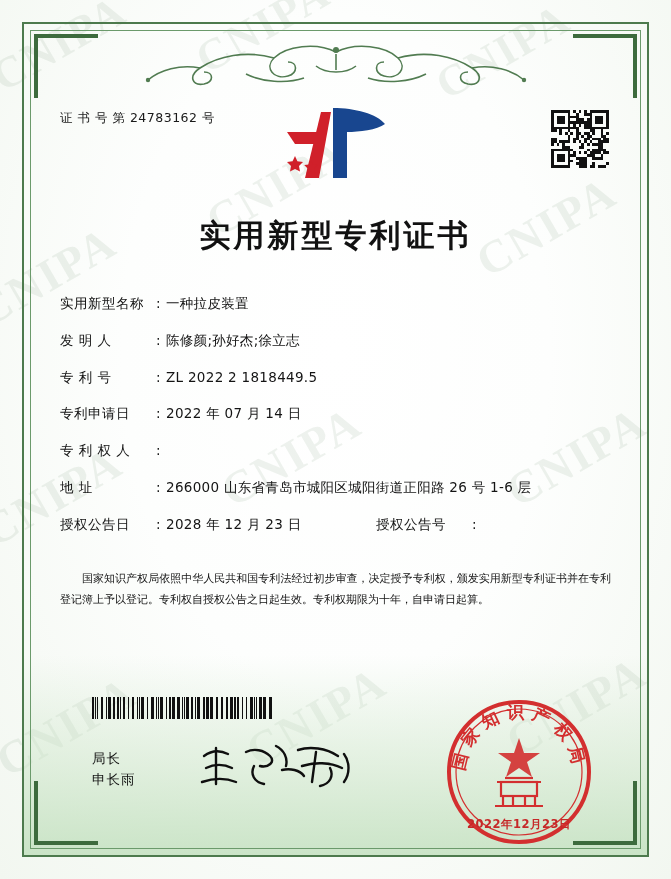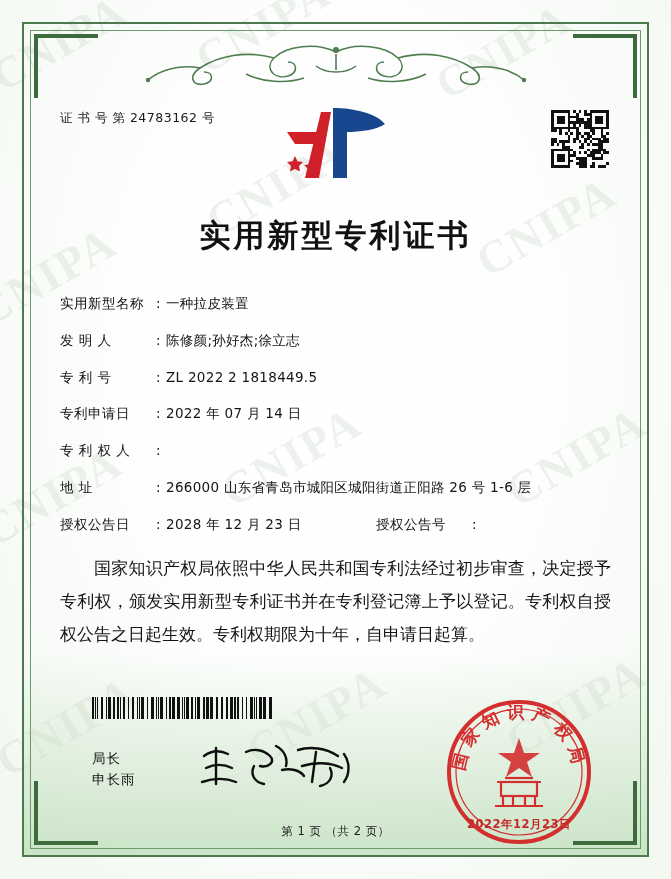--- a/index.html
+++ b/index.html
@@ -175,22 +175,22 @@
   .field.two-col .label2 {
     width: 96px;
     flex: none;
     letter-spacing: 0.5px;
   }
   .field.two-col .value2 {
     flex: 1;
   }
 
   .paragraphs {
-    margin-top: 18px;
-    font-size: 17px;
+    margin-top: 34px;
+    font-size: 11px;
     line-height: 1.95;
     color: #141414;
     text-align: justify;
   }
   .paragraphs p {
     margin: 0 0 2px 0;
     text-indent: 2em;
   }
 
   
@@ -945,14 +945,13 @@
         <path d="M60 80 L88 80"></path>
       </g>
       <path id="sealArc" d="M 74,14 m -54,60 a 54,54 0 1,1 108,0" fill="none"></path>
       <text font-family="DejaVu Sans, sans-serif" font-size="17" font-weight="bold" fill="#d32f2f" letter-spacing="7">
         <textPath href="#sealArc" startOffset="50%" text-anchor="middle" id="sealRingText">国家知识产权局</textPath>
       </text>
     </svg>
     <div class="seal-date">2022年12月23日</div>
   </div>
 
-  <div class="page-no">第 1 页 （共 2 页）</div>
 </div>
 
 </body></html>

